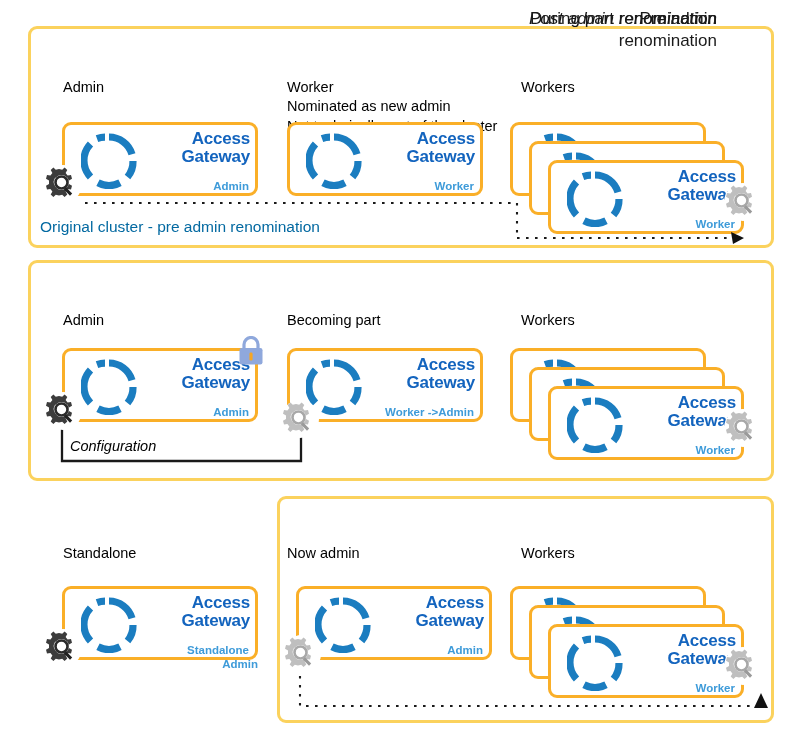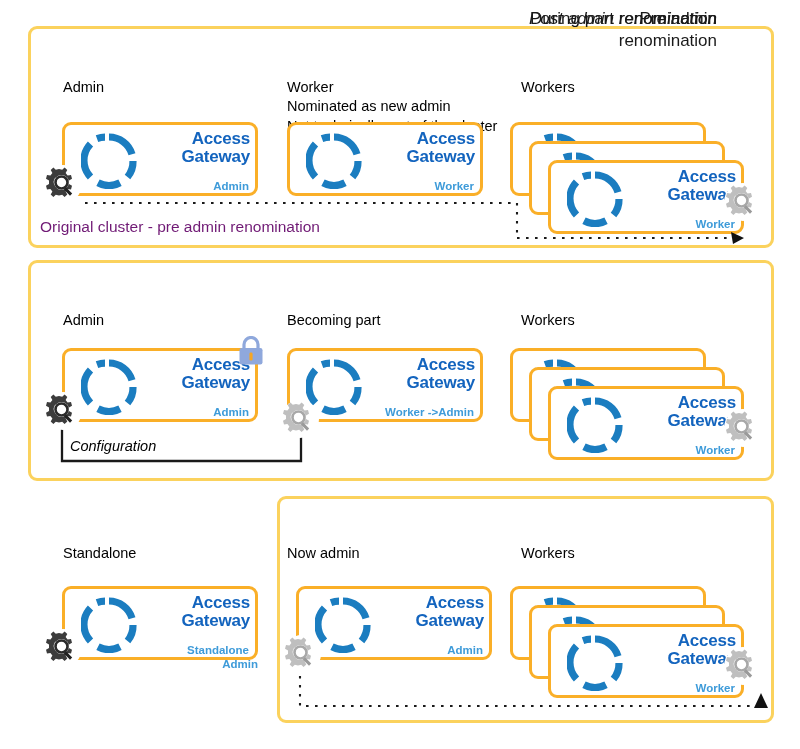--- a/index.html
+++ b/index.html
@@ -100,21 +100,21 @@
 
   .inline-label{
     position:absolute;
     font-size:14.5px;
     font-style:italic;
     color:#000;
   }
   .cluster-label{
     position:absolute;
     font-size:15.5px;
-    color:#701a75;
+    color:#0369a1;
   }
 </style>
 </head>
 <body>
 
 <div id="stage">
 
   <svg width="0" height="0" style="position:absolute" aria-hidden="true">
     <defs>
 

